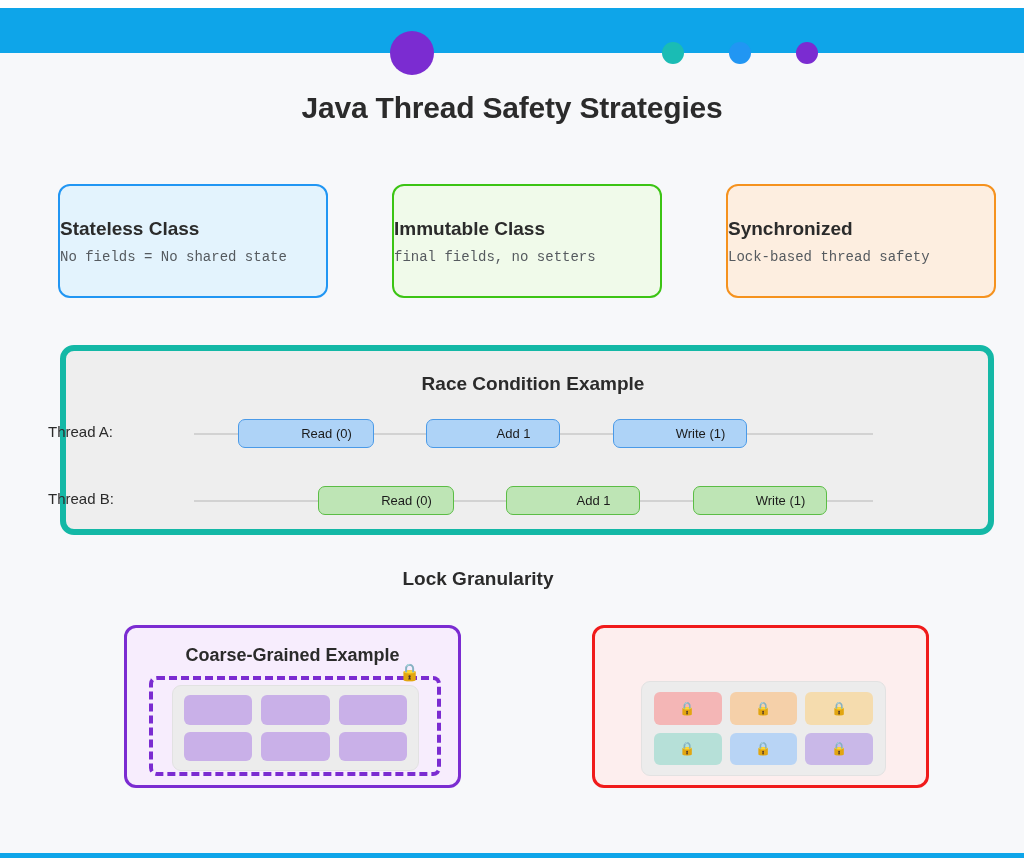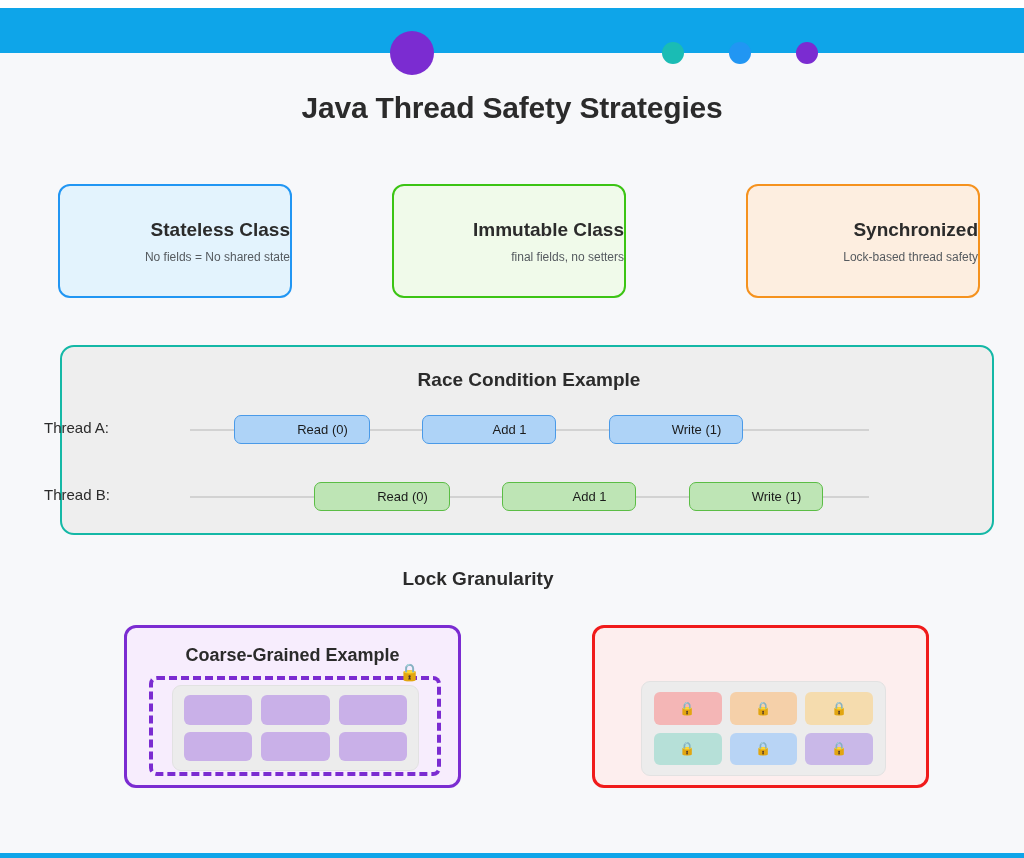--- a/index.html
+++ b/index.html
@@ -64,53 +64,54 @@
   
   #strategy-cards {
     position: absolute;
     left: 0; top: 176px;
     width: 1024px;
     height: 114px;
   }
   .strategy-card {
     position: absolute;
     top: 0;
-    width: 234px;
+    width: 270px;
     height: 114px;
     border-radius: 12px;
     border-width: 2.5px;
     border-style: solid;
     display: flex;
     flex-direction: column;
-    align-items: flex-end;
+    align-items: flex-start;
     justify-content: center;
   }
   #card-0 { left: 58px; }
   #card-1 { left: 392px; }
-  #card-2 { left: 746px; }
+  #card-2 { left: 726px; }
 
   .strategy-title {
     font-size: 19px;
     font-weight: bold;
     color: #2b2b2b;
     margin-bottom: 9px;
   }
   .strategy-sub {
-    font-size: 12px;
+    font-size: 14px;
     color: #555a5f;
+    font-family: Liberation Mono, monospace;
   }
 
   
   #race-panel {
     position: absolute;
     left: 60px; top: 337px;
     width: 934px;
     height: 190px;
     background: #eeeeee;
-    border: 2px solid #14b8a6;
+    border: 6px solid #14b8a6;
     border-radius: 14px;
   }
   #race-title {
     position: absolute;
     left: 0; top: 22px;
     width: 934px;
     text-align: center;
     font-size: 19px;
     font-weight: bold;
     color: #2b2b2b;

